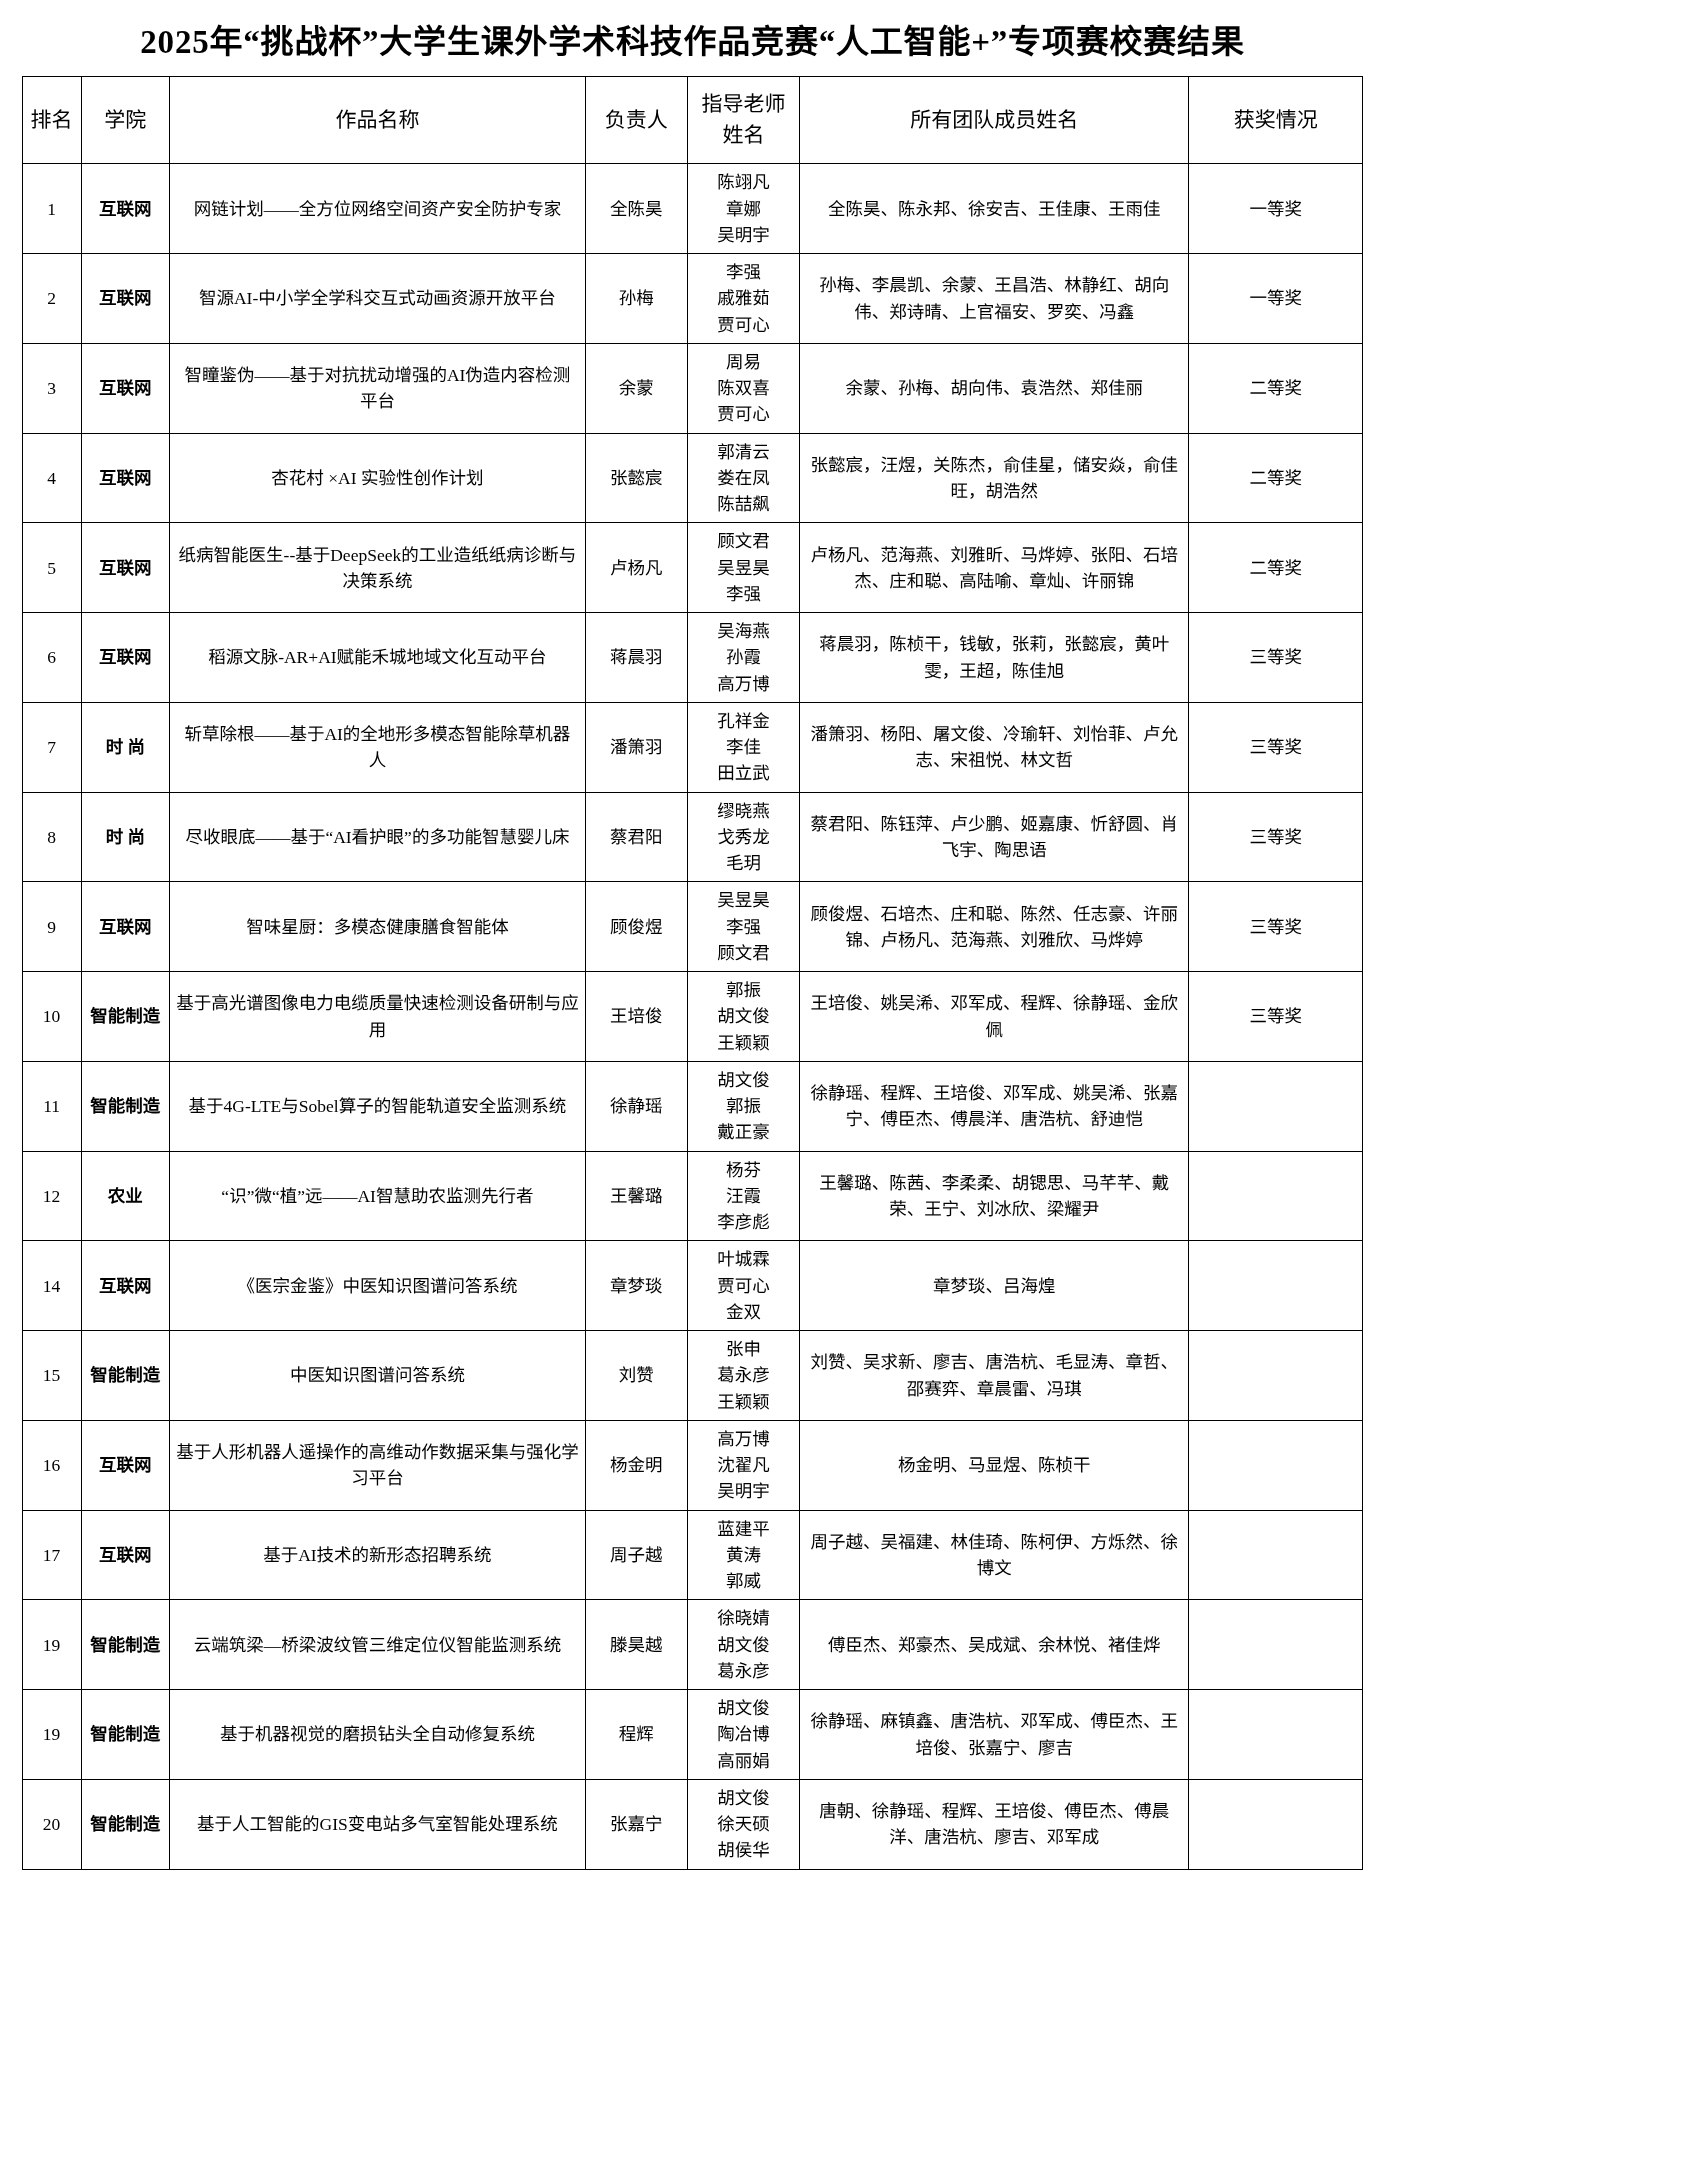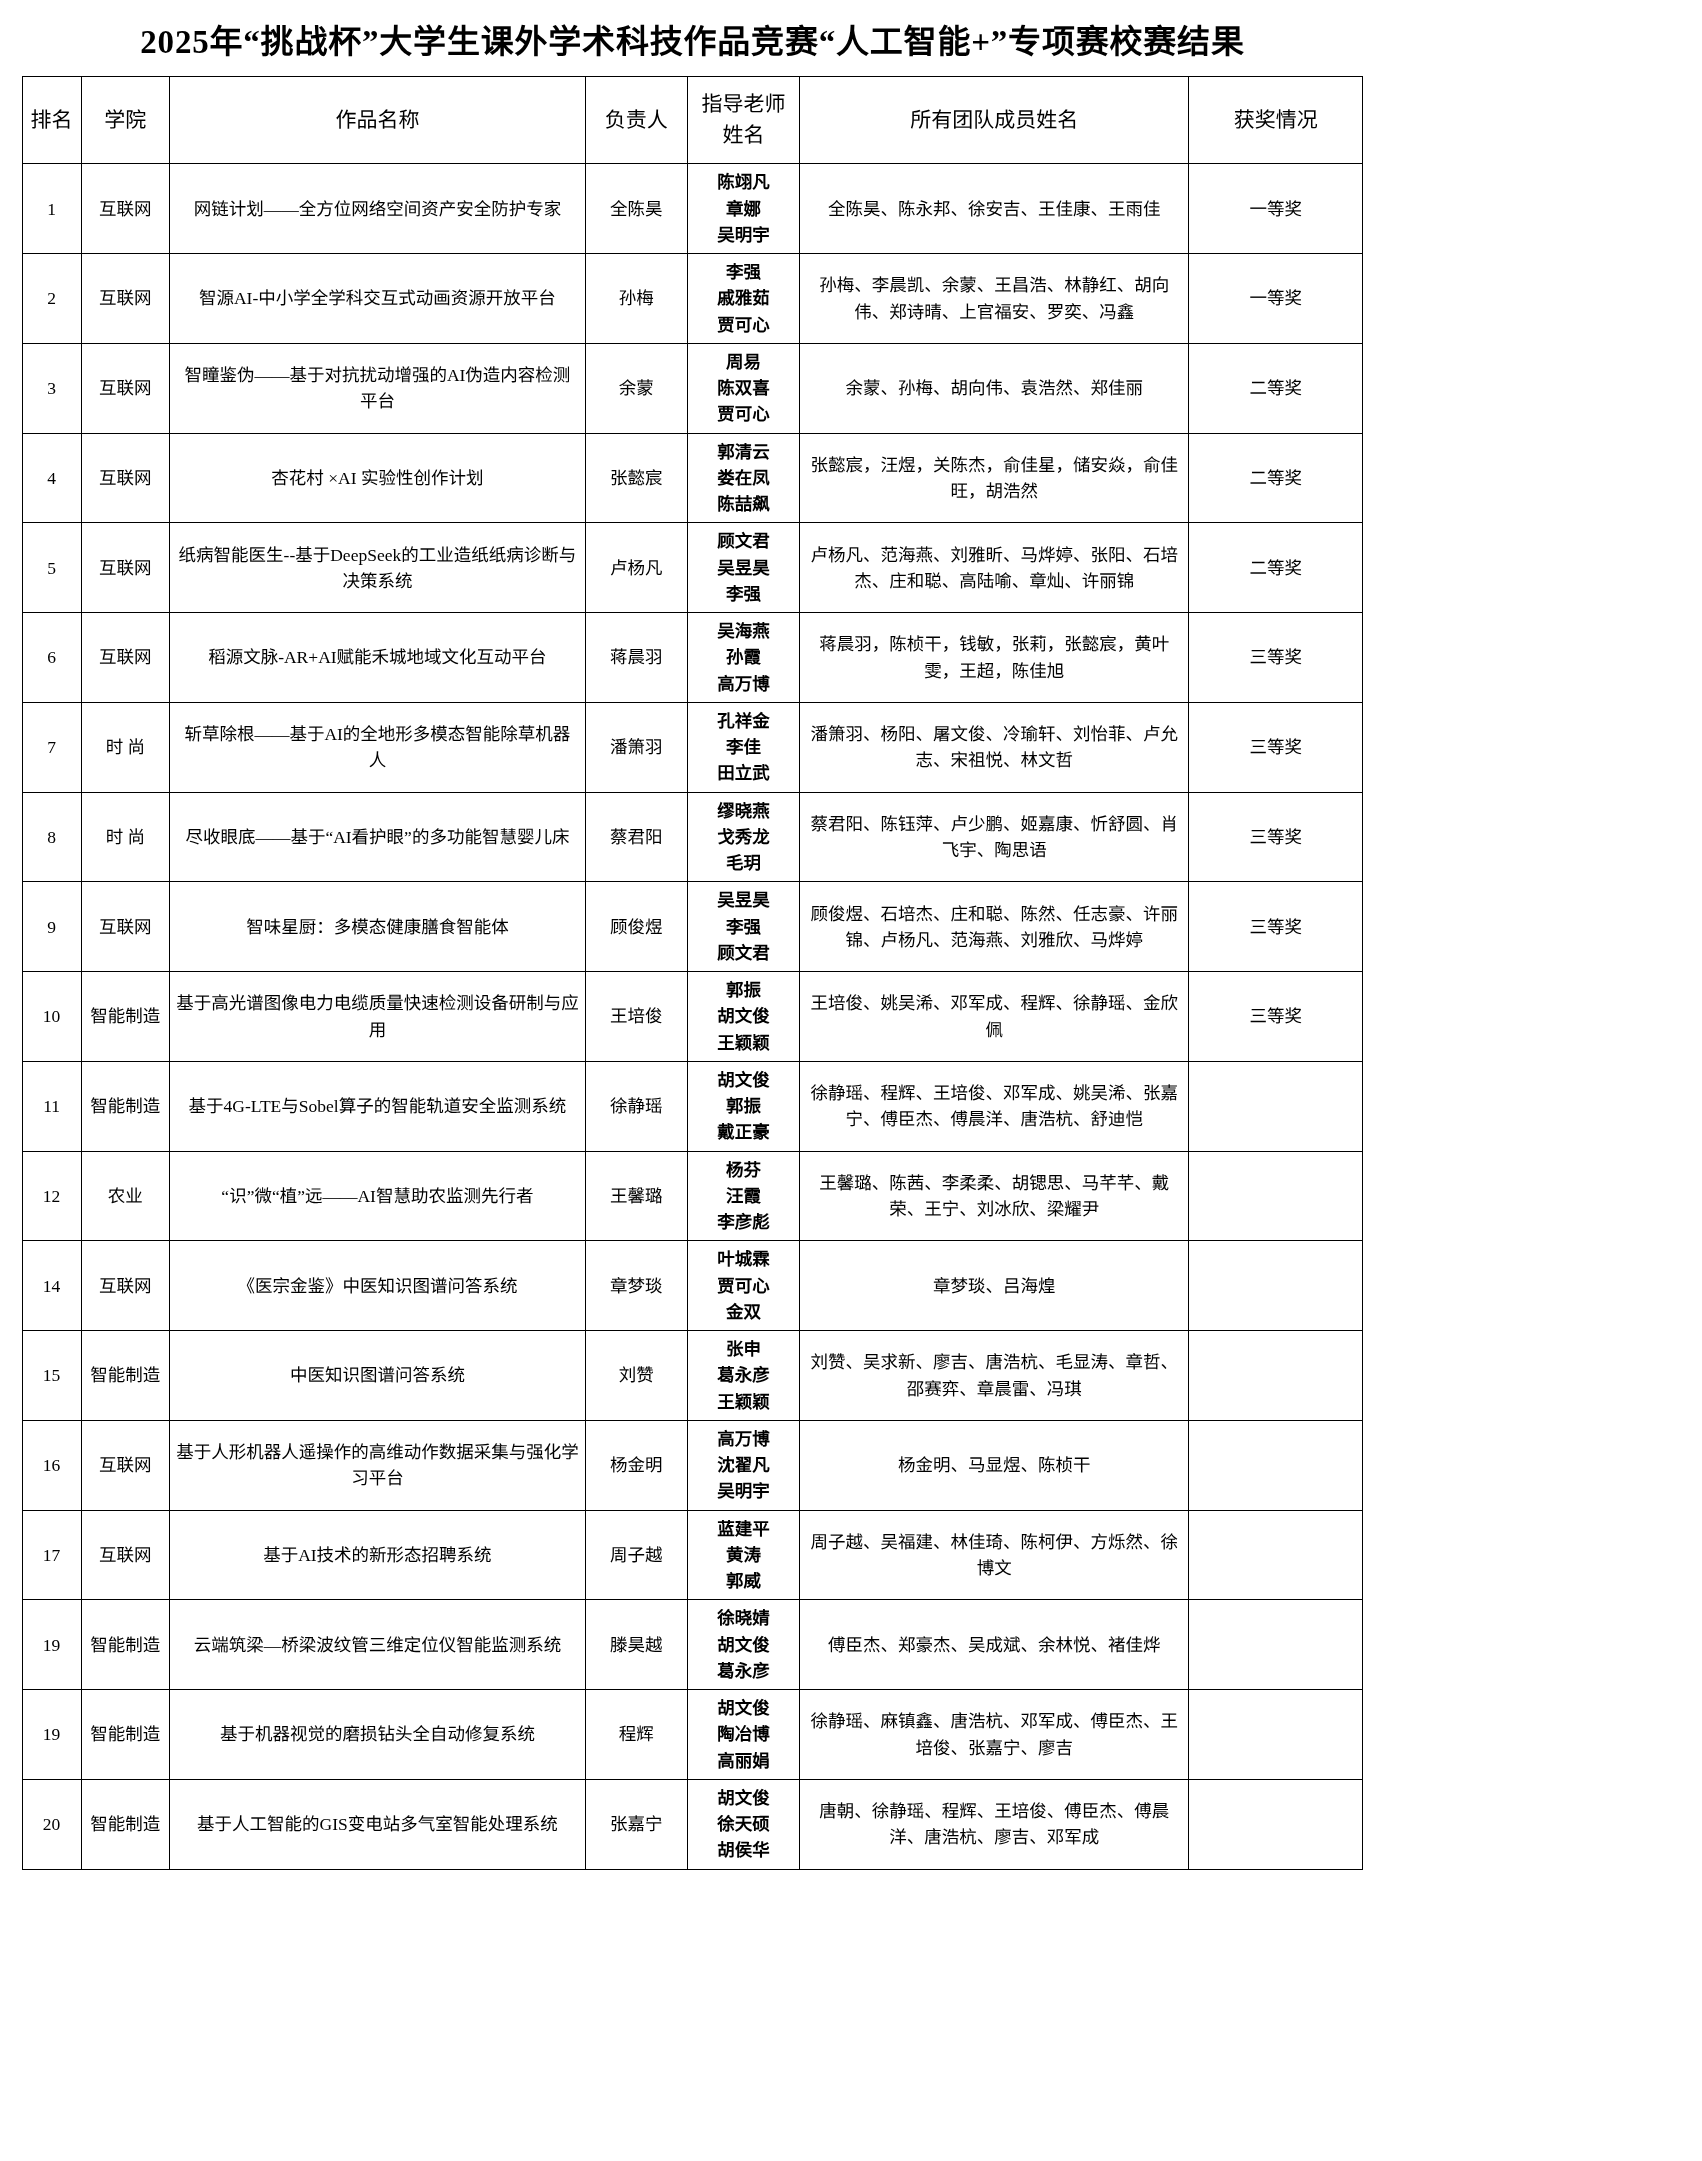--- a/index.html
+++ b/index.html
@@ -52,24 +52,24 @@
   }
   col.c-rank    { width: 4.4%; }
   col.c-college { width: 6.6%; }
   col.c-project { width: 31.0%; }
   col.c-leader  { width: 7.6%; }
   col.c-advisor { width: 8.4%; }
   col.c-members { width: 29.0%; }
   col.c-award   { width: 13.0%; }
 
   td.rank { font-size: 19px; }
-  td.college { font-size: 18.3px; }
+  td.college { font-size: 18.3px; font-weight: bold; }
   td.project { font-size: 18.3px; line-height: 1.55; margin-left: 36px; }
   td.leader { font-size: 18.3px; white-space: nowrap; }
-  td.advisor { font-size: 17.5px; line-height: 1.5; font-weight: bold; }
+  td.advisor { font-size: 17.5px; line-height: 1.5; }
   td.members { font-size: 17.5px; line-height: 1.55; }
   td.award { font-size: 18.3px; }
   .multiline { white-space: pre-line; }
 </style>
 </head>
 <body>
 
 <div class="page">
 
   <div class="doc-title">2025年“挑战杯”大学生课外学术科技作品竞赛“人工智能+”专项赛校赛结果</div>

